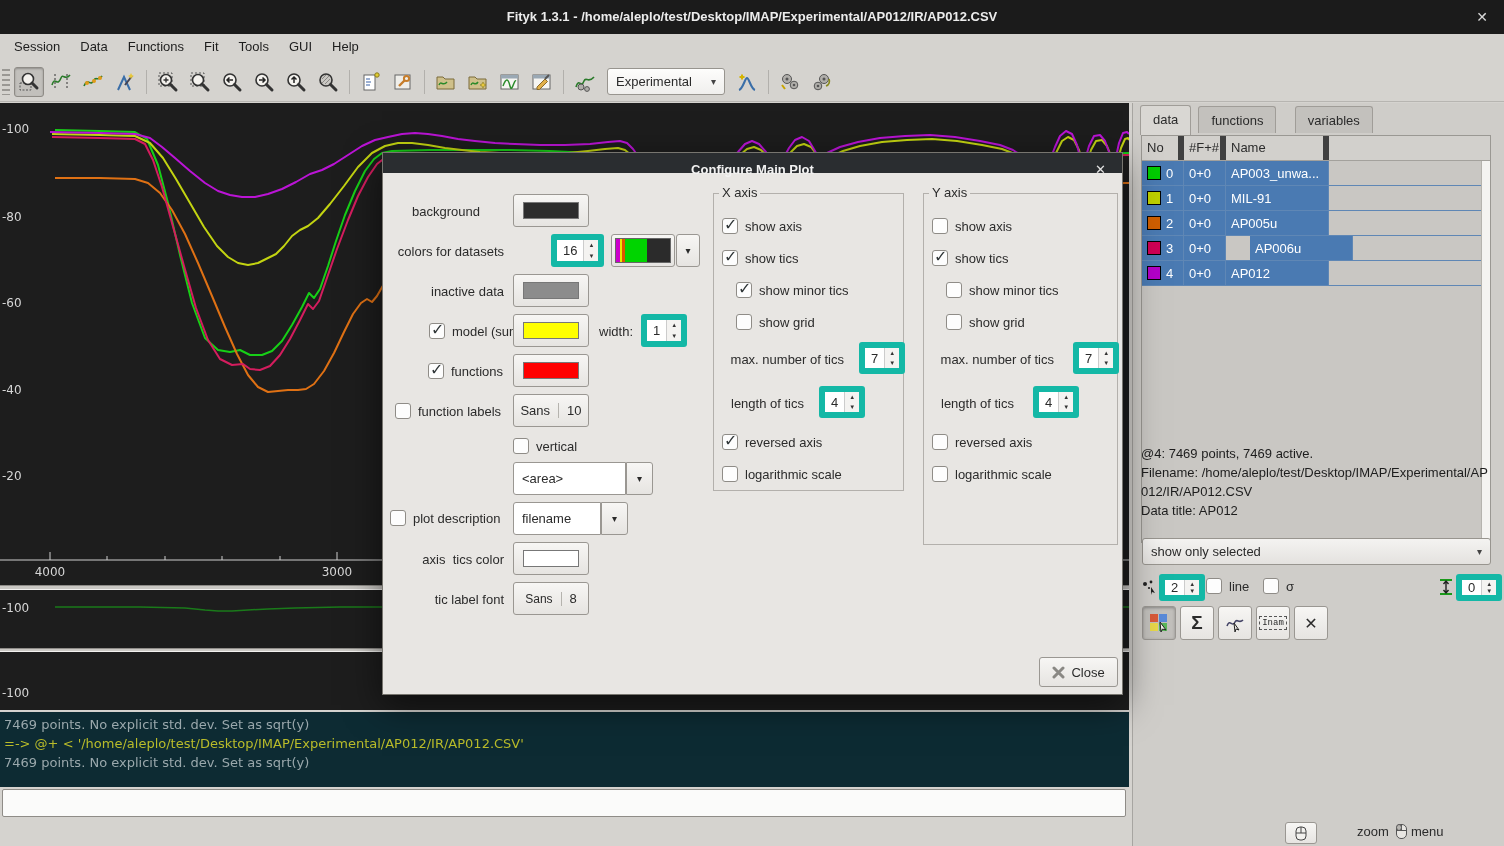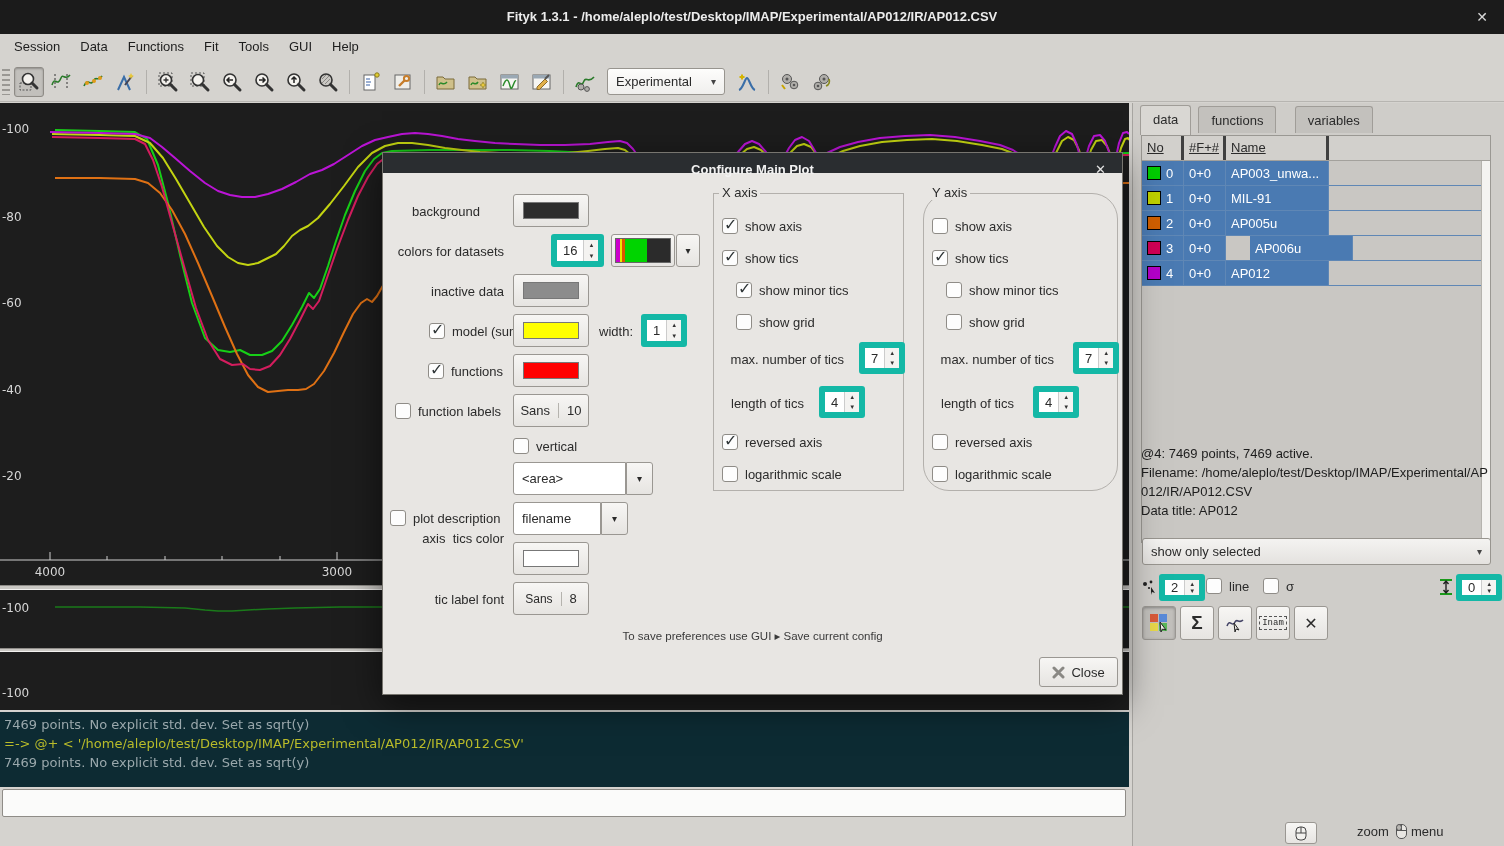--- a/index.html
+++ b/index.html
@@ -42,21 +42,21 @@
   .cmd-input { position:absolute; left:2px; top:789px; width:1124px; height:28px;
     background:#fbfbfa; border:1px solid #8f8c87; border-radius:2px; }
   
   .rpanel { position:absolute; left:1132px; top:103px; width:372px; height:743px; background:#cfcdc9;
     border-left:1px solid #a7a5a1; }
   .tab { position:absolute; top:3px; height:27px; padding:0 12px; line-height:27px;
     background:#c3c1bd; border:1px solid #a09d98; border-bottom:none; border-radius:3px 3px 0 0; color:#2b2b2b; }
   .tab.active { background:#d9d7d3; height:30px; top:2px; z-index:2; }
   .dtable { position:absolute; left:8px; top:32px; width:350px; height:408px; background:#c9c7c3; border:1px solid #9a9893; }
   .thead { display:flex; height:25px; background:#d2d0cc; border-bottom:1px solid #a3a19c; font-size:13px; }
-  .thead div { padding:4px 5px; border-right:3px solid #404040;text-decoration:underline; }
+  .thead div { padding:4px 5px; border-right:6px solid #404040; }
   .trow { display:flex; height:25px; color:#fff; border-bottom:1px solid #5f87b5; }
   .trow .cell { padding:3px 5px; border-right:1px solid #5f87b5; background:#4a7ab2; display:flex; align-items:center; gap:5px; }
   .swatch { width:14px; height:14px; border:1px solid #000; flex:none; }
   .scrollstrip { position:absolute; right:0; top:25px; bottom:0; width:9px; background:#f4f3f1; border-left:1px solid #b5b3ae; }
   .infobox { position:absolute; left:8px; top:341px; width:350px; height:93px; line-height:19px; color:#1d1d1d;
     overflow:hidden; word-break:break-all; }
   .ddown { position:absolute; left:9px; top:435px; width:349px; height:27px;
     background:linear-gradient(#f4f3f1,#e4e2df); border:1px solid #98958f; border-radius:3px;
     line-height:25px; padding:0 8px; }
   .ddown .arr { position:absolute; right:8px; top:0; font-size:10px; line-height:25px; color:#444; }
@@ -599,21 +599,21 @@
       <span class="cb"></span>
       <span>plot description</span>
     </div>
     <div class="gbtn" style="position:absolute;left:130px;top:349px;width:88px;height:33px;background:#fff;justify-content:flex-start;padding:0 8px;border-radius:3px 0 0 3px;">
       <span>filename</span>
     </div>
     <div class="gbtn" style="position:absolute;left:218px;top:349px;width:27px;height:33px;border-radius:0 3px 3px 0;">
       <span class="arr" style="font-size:10px;">▾</span>
     </div>
 
-    <div class="dlbl" style="left:0;top:378px;width:121px;">axis  tics color</div>
+    <div class="dlbl" style="left:0;top:399px;width:121px;">axis  tics color</div>
     <div class="gbtn colorbtn" style="left:130px;top:389px;">
       <span class="well" style="background: rgb(255, 255, 255);"></span>
     </div>
 
     <div class="dlbl" style="left:0;top:439px;width:121px;">tic label font</div>
     <div class="gbtn colorbtn" style="left:130px;top:429px;gap:0;">
       <span style="padding:0 8px;border-right:1px solid #b5b3ae;font-size:12px;">Sans</span>
       <span style="padding:0 8px;">8</span>
     </div>
 
@@ -654,21 +654,21 @@
           </div>
           <div class="cbrow" style="left:8px;top:240px;">
             <span class="cb checked"></span>
             <span>reversed axis</span>
           </div>
           <div class="cbrow" style="left:8px;top:272px;">
             <span class="cb"></span>
             <span>logarithmic scale</span>
           </div>
         </div>
-        <div class="group" style="left: 540px; top: 40px; width: 195px; height: 298px; border-radius: 26px;">
+        <div class="group" style="left: 540px; top: 40px; width: 195px; height: 352px;">
           <span class="glabel">Y axis</span>
           <div class="cbrow" style="left:8px;top:24px;">
             <span class="cb"></span>
             <span>show axis</span>
           </div>
           <div class="cbrow" style="left:8px;top:56px;">
             <span class="cb checked"></span>
             <span>show tics</span>
           </div>
           <div class="cbrow" style="left:22px;top:88px;">
@@ -699,21 +699,20 @@
             <span class="cb"></span>
             <span>reversed axis</span>
           </div>
           <div class="cbrow" style="left:8px;top:272px;">
             <span class="cb"></span>
             <span>logarithmic scale</span>
           </div>
         </div>
       </div>
 
-    <div class="footer-note" style="top:476px;">To save preferences use GUI ▸ Save current config</div>
 
     <div class="gbtn" style="position:absolute;left:656px;top:504px;width:79px;height:30px;gap:6px;">
       <span>
           <svg width="13" height="13">
             <path d="M2 2l9 9M11 2l-9 9" stroke="#8a8884" stroke-width="3" stroke-linecap="round"></path>
           </svg>
         </span>
       <span>Close</span>
     </div>
   </div>

